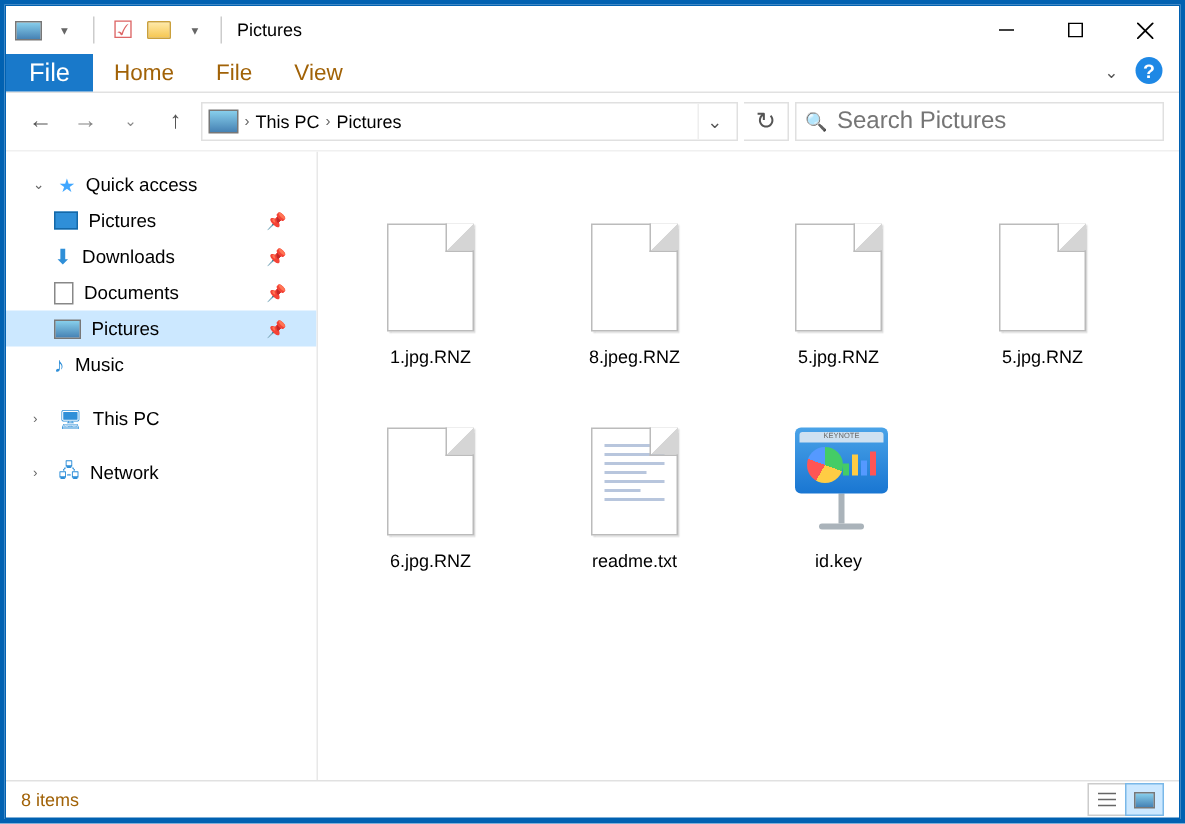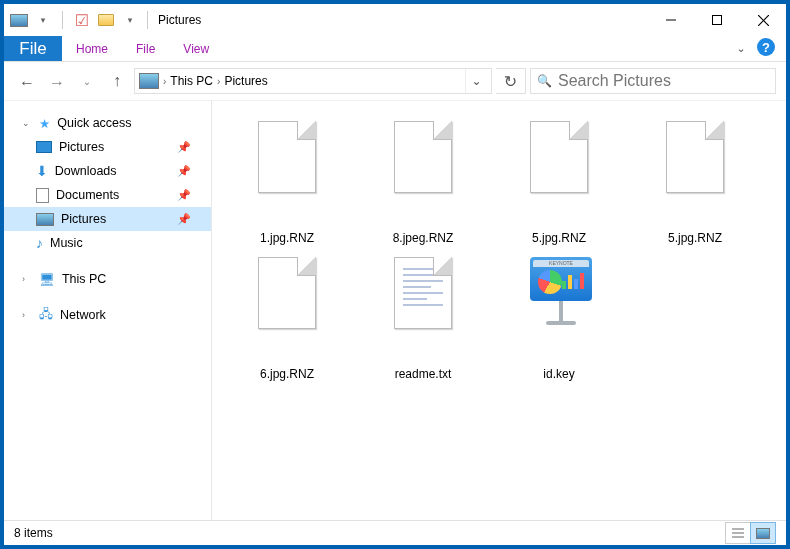--- a/index.html
+++ b/index.html
@@ -11,21 +11,21 @@
 .titlebar .qat { display: flex; align-items: center; gap: 2px; }
 .titlebar .qat .ic { width: 22px; height: 22px; display: flex; align-items: center; justify-content: center; }
 .titlebar .sep { width: 1px; height: 18px; background: #ccc; margin: 0 6px; }
 .titlebar .title { font-size: 12px; color: #000; margin-left: 4px; }
 .titlebar .spacer { flex: 1; }
 .titlebar .winbtn { width: 46px; height: 30px; display: flex; align-items: center; justify-content: center; color: #000; }
 
 
 .ribbon { height: 26px; display: flex; align-items: stretch; border-bottom: 1px solid #e1e1e1; }
 .ribbon .file { background: #1979ca; color: #fff; width: 58px; font-size: 17px; display: flex; align-items: center; justify-content: center; }
-.ribbon .tab { padding: 0 14px; font-size: 12px; color: #a21caf; display: flex; align-items: center; }
+.ribbon .tab { padding: 0 14px; font-size: 15px; color: #a16207; display: flex; align-items: center; }
 .ribbon .spacer { flex: 1; }
 .ribbon .chev { width: 30px; display: flex; align-items: center; justify-content: center; color: #555; font-size: 11px; }
 .ribbon .help { width: 24px; height: 24px; margin: 1px 6px 0 0; }
 
 
 .navbar { height: 38px; display: flex; align-items: center; padding: 0 10px; gap: 4px; }
 .navbar .nbtn { width: 26px; height: 26px; display: flex; align-items: center; justify-content: center; color: #888; font-size: 16px; }
 .navbar .nbtn.active { color: #555; }
 .navbar .crumbs { flex: 1; height: 26px; border: 1px solid #e0e0e0; display: flex; align-items: center; padding: 0 4px; font-size: 12px; color: #000; gap: 4px; }
 .navbar .crumbs .pic { width: 20px; height: 16px; background: linear-gradient(#87ceeb,#4682b4); border: 1px solid #777; }
@@ -38,41 +38,41 @@
 .main { flex: 1; display: flex; overflow: hidden; border-top: 1px solid #f0f0f0; }
 .nav { width: 208px; border-right: 1px solid #e8e8e8; padding: 10px 0; font-size: 12.5px; overflow: hidden; }
 .nav .item { height: 24px; display: flex; align-items: center; padding: 0 0 0 32px; gap: 7px; color: #000; }
 .nav .item.head { padding-left: 18px; font-size: 12.5px; position: relative; }
 .nav .item.sel { background: #cce8ff; }
 .nav .item .pin { margin-left: auto; margin-right: 20px; color: #777; font-size: 11px; }
 .nav .gap { height: 12px; }
 .nav .expand { width: 10px; color: #666; font-size: 9px; }
 
 .content { flex: 1; padding: 14px 10px; display: grid; grid-template-columns: repeat(4, 130px); grid-auto-rows: 130px; gap: 6px 6px; align-content: start; }
-.file-item { display: flex; flex-direction: column; align-items: center; justify-content: space-between; padding-top: 6px; }
+.file-item { display: flex; flex-direction: column; align-items: center; justify-content: flex-end; padding-top: 6px; }
 .file-item .icon { width: 68px; height: 76px; position: relative; margin-bottom: 6px; }
 .file-item .name { font-size: 12px; color: #000; text-align: center; }
 
 .blank-doc { width: 58px; height: 72px; background: #fff; border: 1px solid #bbb; position: relative; margin: 0 auto; box-shadow: 1px 1px 1px rgba(0,0,0,.16); }
 .blank-doc::after { content: ""; position: absolute; top: -1px; right: -1px; width: 18px; height: 18px; background: linear-gradient(135deg, #fff 49%, #d5d5d5 50%); border-left: 1px solid #bbb; border-bottom: 1px solid #bbb; }
 .text-doc { width: 58px; height: 72px; background: #fff; border: 1px solid #bbb; position: relative; margin: 0 auto; box-shadow: 1px 1px 1px rgba(0,0,0,.16); padding: 10px 8px; }
 .text-doc::after { content: ""; position: absolute; top: -1px; right: -1px; width: 18px; height: 18px; background: linear-gradient(135deg, #fff 49%, #d5d5d5 50%); border-left: 1px solid #bbb; border-bottom: 1px solid #bbb; }
 .text-doc .ln { height: 2px; background: #b8c6dd; margin-bottom: 4px; }
 
 .keynote { width: 72px; height: 76px; position: relative; margin: 0 auto; }
 .keynote .board { width: 62px; height: 44px; background: linear-gradient(#4aa3e8,#1976d2); border-radius: 4px; margin: 0 auto; position: relative; padding: 3px; }
 .keynote .board .hd { height: 7px; background: #cfe1f1; border-radius: 2px 2px 0 0; font-size: 5px; color: #666; text-align: center; line-height: 7px; }
 .keynote .board .chart { position: absolute; top: 13px; left: 8px; width: 24px; height: 24px; border-radius: 50%; background: conic-gradient(#4c6 0 110deg,#fc4 110deg 210deg,#f55 210deg 290deg,#59f 290deg 360deg); }
 .keynote .board .bars { position: absolute; top: 16px; right: 8px; display: flex; gap: 2px; align-items: flex-end; }
 .keynote .board .bars span { width: 4px; background: #fc4; }
 .keynote .stand { width: 4px; height: 20px; background: #aab3ba; margin: 0 auto; }
 .keynote .base { width: 30px; height: 4px; background: #aab3ba; margin: 0 auto; border-radius: 2px; }
 
 
-.status { height: 25px; border-top: 1px solid #e1e1e1; display: flex; align-items: center; padding: 0 10px; font-size: 12px; color: #000000; }
+.status { height: 25px; border-top: 1px solid #e1e1e1; display: flex; align-items: center; padding: 0 10px; font-size: 12px; color: #a16207; }
 .status .spacer { flex: 1; }
 .status .vbtn { width: 26px; height: 22px; border: 1px solid #ccc; margin-left: -1px; display: flex; align-items: center; justify-content: center; }
 .status .vbtn.sel { background: #cce8ff; border-color: #7ab8e8; }
 
 
 .ic-star { color: #40a7ff; }
 .ic-monitor { width: 16px; height: 12px; background: #2f8fd8; border: 1px solid #1468a8; display: inline-block; position: relative; }
 .ic-folder { width: 16px; height: 12px; background: linear-gradient(#ffe9a8,#f6c752); border: 1px solid #caa03c; border-radius: 1px; display: inline-block; }
 .ic-pic { width: 18px; height: 13px; background: linear-gradient(#87ceeb,#4682b4); border: 1px solid #777; display: inline-block; }
 .ic-music { color: #2f8fd8; font-size: 14px; }

